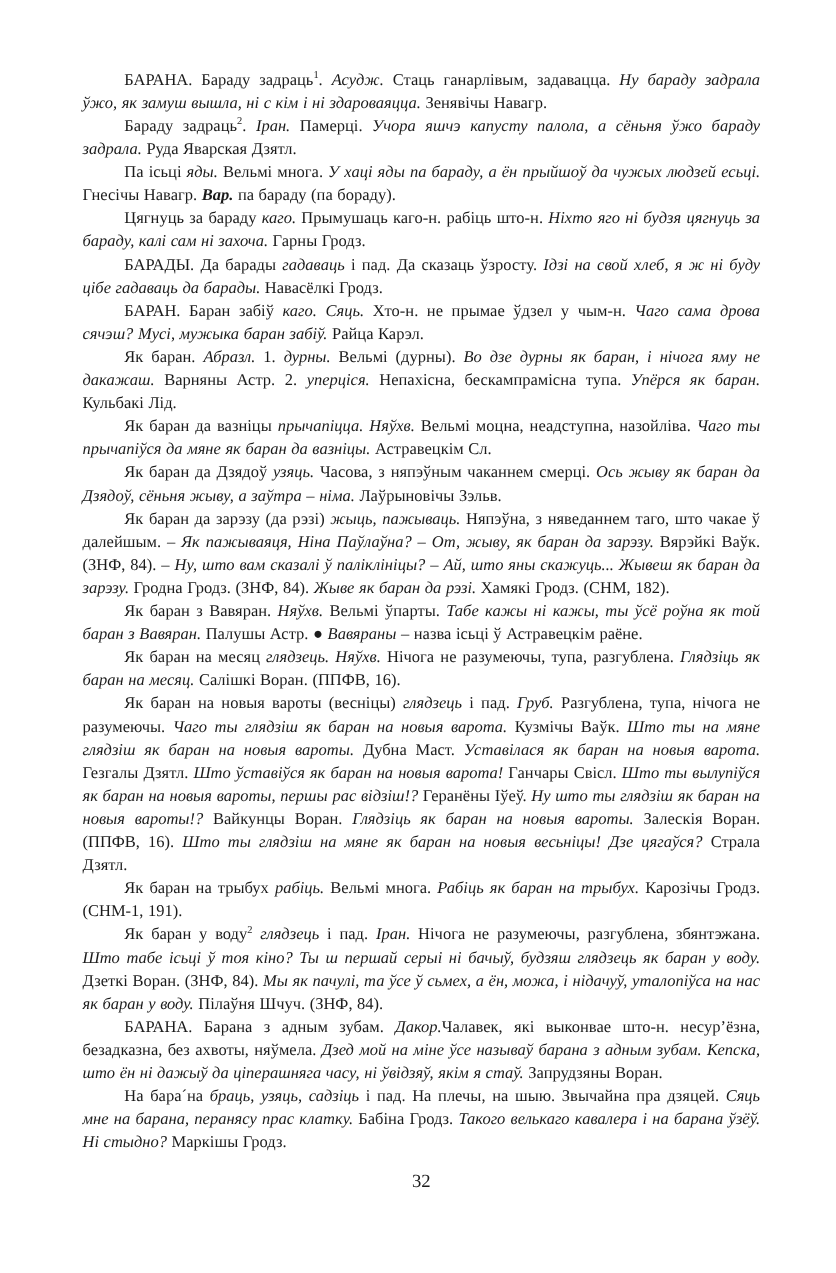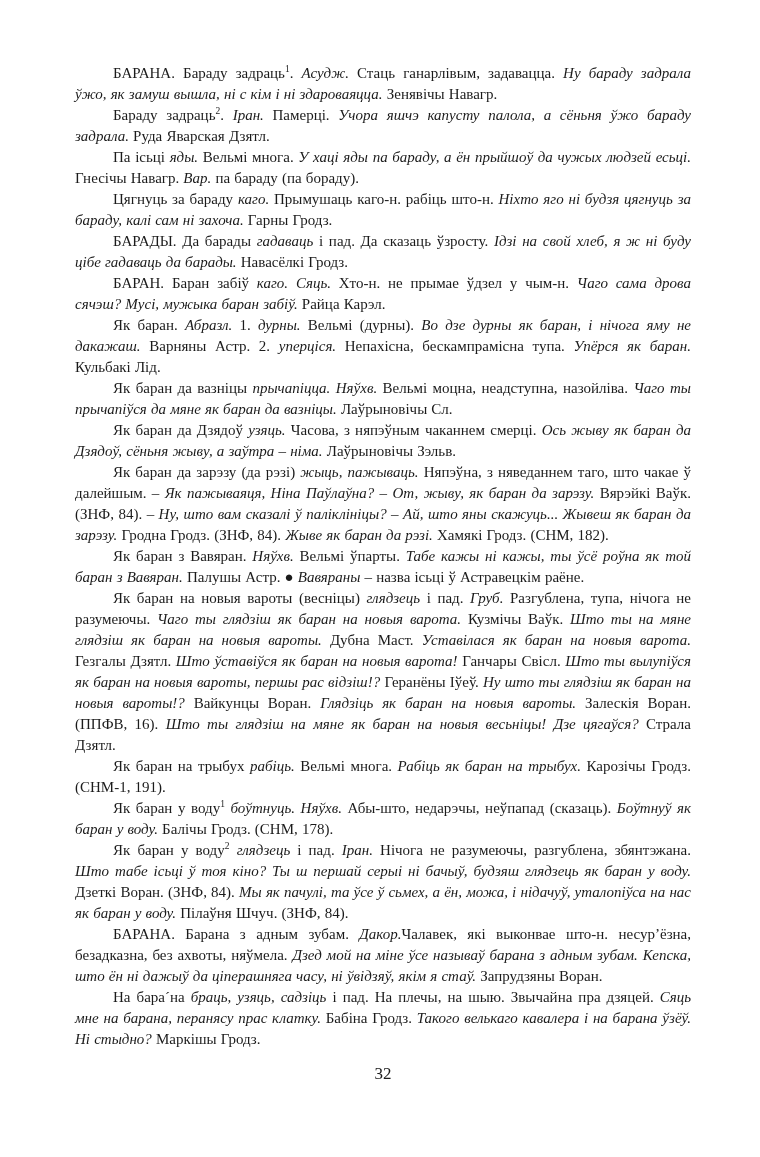--- a/index.html
+++ b/index.html
@@ -24,21 +24,21 @@
     margin: 0;
     text-indent: 38px;
     text-align: justify;
     font-size: 15px;
     line-height: 21px;
     word-spacing: 0.4px;
   }
   .run-n  { font-weight: 400; font-style: normal; }
   .run-b  { font-weight: 400; }
   .run-i  { font-style: italic; }
-  .run-bi { font-weight: 400; font-style: italic; margin-top: 12px; }
+  .run-bi { font-weight: 700; font-style: italic; margin-top: 12px; }
   .run-sup {
     font-size: 9.5px;
     vertical-align: super;
     line-height: 0;
   }
   .pagenum {
     margin-top: 14px;
     text-align: center;
     font-size: 17px;
     color: #1b1b1b;
@@ -49,25 +49,25 @@
 
 <div class="sheet">
   <div class="text-block" id="text-block">
       <p class="para"><span class="run-n">БАРАНА. </span><span class="run-b">Бараду задраць</span><span class="run-b run-sup">1</span><span class="run-b">. </span><span class="run-i">Асудж. </span><span class="run-n">Стаць ганарлівым, задавацца. </span><span class="run-i">Ну бараду задрала ўжо, як замуш вышла, ні с кім і ні здароваяцца. </span><span class="run-n">Зенявічы Навагр.</span></p>
       <p class="para"><span class="run-b">Бараду задраць</span><span class="run-b run-sup">2</span><span class="run-b">. </span><span class="run-i">Іран. </span><span class="run-n">Памерці. </span><span class="run-i">Учора яшчэ капусту палола, а сёньня ўжо бараду задрала. </span><span class="run-n">Руда Яварская Дзятл.</span></p>
       <p class="para"><span class="run-b">Па ісьці </span><span class="run-i">яды. </span><span class="run-n">Вельмі многа. </span><span class="run-i">У хаці яды па бараду, а ён прыйшоў да чужых людзей есьці. </span><span class="run-n">Гнесічы Навагр. </span><span class="run-bi">Вар. </span><span class="run-n">па бараду (па бораду).</span></p>
       <p class="para"><span class="run-b">Цягнуць за бараду </span><span class="run-i">каго. </span><span class="run-n">Прымушаць каго-н. рабіць што-н. </span><span class="run-i">Ніхто яго ні будзя цягнуць за бараду, калі сам ні захоча. </span><span class="run-n">Гарны Гродз.</span></p>
       <p class="para"><span class="run-n">БАРАДЫ. </span><span class="run-b">Да барады </span><span class="run-i">гадаваць </span><span class="run-n">і пад. Да сказаць ўзросту. </span><span class="run-i">Ідзі на свой хлеб, я ж ні буду цібе гадаваць да барады. </span><span class="run-n">Навасёлкі Гродз.</span></p>
       <p class="para"><span class="run-n">БАРАН. </span><span class="run-b">Баран забіў </span><span class="run-i">каго. Сяць. </span><span class="run-n">Хто-н. не прымае ўдзел у чым-н. </span><span class="run-i">Чаго сама дрова сячэш? Мусі, мужыка баран забіў. </span><span class="run-n">Райца Карэл.</span></p>
       <p class="para"><span class="run-b">Як баран. </span><span class="run-i">Абразл. </span><span class="run-n">1. </span><span class="run-i">дурны. </span><span class="run-n">Вельмі (дурны). </span><span class="run-i">Во дзе дурны як баран, і нічога яму не дакажаш. </span><span class="run-n">Варняны Астр. 2. </span><span class="run-i">уперціся. </span><span class="run-n">Непахісна, бескампрамісна тупа. </span><span class="run-i">Упёрся як баран. </span><span class="run-n">Кульбакі Лід.</span></p>
-      <p class="para"><span class="run-b">Як баран да вазніцы </span><span class="run-i">прычапіцца. Няўхв. </span><span class="run-n">Вельмі моцна, неадступна, назойліва. </span><span class="run-i">Чаго ты прычапіўся да мяне як баран да вазніцы. </span><span class="run-n">Лаўрыновічы Сл.</span></p>
+      <p class="para"><span class="run-b">Як баран да вазніцы </span><span class="run-i">прычапіцца. Няўхв. </span><span class="run-n">Вельмі моцна, неадступна, назойліва. </span><span class="run-i">Чаго ты прычапіўся да мяне як баран да вазніцы. </span><span class="run-n">Астравецкім Сл.</span></p>
       <p class="para"><span class="run-b">Як баран да Дзядоў </span><span class="run-i">узяць. </span><span class="run-n">Часова, з няпэўным чаканнем смерці. </span><span class="run-i">Ось жыву як баран да Дзядоў, сёньня жыву, а заўтра – німа. </span><span class="run-n">Лаўрыновічы Зэльв.</span></p>
       <p class="para"><span class="run-b">Як баран да зарэзу (да рэзі) </span><span class="run-i">жыць, пажываць. </span><span class="run-n">Няпэўна, з няведаннем таго, што чакае ў далейшым. </span><span class="run-i">– Як пажываяця, Ніна Паўлаўна? – От, жыву, як баран да зарэзу. </span><span class="run-n">Вярэйкі Ваўк. (ЗНФ, 84). </span><span class="run-i">– Ну, што вам сказалі ў паліклініцы? – Ай, што яны скажуць... Жывеш як баран да зарэзу. </span><span class="run-n">Гродна Гродз. (ЗНФ, 84). </span><span class="run-i">Жыве як баран да рэзі. </span><span class="run-n">Хамякі Гродз. (СНМ, 182).</span></p>
       <p class="para"><span class="run-b">Як баран з Вавяран. </span><span class="run-i">Няўхв. </span><span class="run-n">Вельмі ўпарты. </span><span class="run-i">Табе кажы ні кажы, ты ўсё роўна як той баран з Вавяран. </span><span class="run-n">Палушы Астр. ● </span><span class="run-i">Вавяраны </span><span class="run-n">– назва ісьці ў Астравецкім раёне.</span></p>
+      <p class="para"><span class="run-b">Як баран на месяц </span><span class="run-i">глядзець. Няўхв. </span><span class="run-n">Нічога не разумеючы, тупа, разгублена. </span><span class="run-i">Глядзіць як баран на месяц. </span><span class="run-n">Салішкі Воран. (ППФВ, 16).</span></p>
       <p class="para"><span class="run-b">Як баран на новыя вароты (весніцы) </span><span class="run-i">глядзець </span><span class="run-n">і пад. </span><span class="run-i">Груб. </span><span class="run-n">Разгублена, тупа, нічога не разумеючы. </span><span class="run-i">Чаго ты глядзіш як баран на новыя варота. </span><span class="run-n">Кузмічы Ваўк. </span><span class="run-i">Што ты на мяне глядзіш як баран на новыя вароты. </span><span class="run-n">Дубна Маст. </span><span class="run-i">Уставілася як баран на новыя варота. </span><span class="run-n">Гезгалы Дзятл. </span><span class="run-i">Што ўставіўся як баран на новыя варота! </span><span class="run-n">Ганчары Свісл. </span><span class="run-i">Што ты вылупіўся як баран на новыя вароты, першы рас відзіш!? </span><span class="run-n">Геранёны Іўеў. </span><span class="run-i">Ну што ты глядзіш як баран на новыя вароты!? </span><span class="run-n">Вайкунцы Воран. </span><span class="run-i">Глядзіць як баран на новыя вароты. </span><span class="run-n">Залескія Воран. (ППФВ, 16). </span><span class="run-i">Што ты глядзіш на мяне як баран на новыя весьніцы! Дзе цягаўся? </span><span class="run-n">Страла Дзятл.</span></p>
       <p class="para"><span class="run-b">Як баран на трыбух </span><span class="run-i">рабіць. </span><span class="run-n">Вельмі многа. </span><span class="run-i">Рабіць як баран на трыбух. </span><span class="run-n">Карозічы Гродз. (СНМ-1, 191).</span></p>
-      <p class="para"><span class="run-b">Як баран у воду</span><span class="run-b run-sup">1</span><span class="run-b"> </span><span class="run-i">боўтнуць. Няўхв. </span><span class="run-n">Абы-што, недарэчы, неўпапад (сказаць). </span><span class="run-i">Боўтнуў як баран у воду. </span><span class="run-n">Балічы Гродз. (СНМ, 178).</span></p>
       <p class="para"><span class="run-b">Як баран у воду</span><span class="run-b run-sup">2</span><span class="run-b"> </span><span class="run-i">глядзець </span><span class="run-n">і пад. </span><span class="run-i">Іран. </span><span class="run-n">Нічога не разумеючы, разгублена, збянтэжана. </span><span class="run-i">Што табе ісьці ў тоя кіно? Ты ш першай серыі ні бачыў, будзяш глядзець як баран у воду. </span><span class="run-n">Дзеткі Воран. (ЗНФ, 84). </span><span class="run-i">Мы як пачулі, та ўсе ў сьмех, а ён, можа, і нідачуў, уталопіўса на нас як баран у воду. </span><span class="run-n">Пілаўня Шчуч. (ЗНФ, 84).</span></p>
       <p class="para"><span class="run-n">БАРАНА. </span><span class="run-b">Барана з адным зубам. </span><span class="run-i">Дакор.</span><span class="run-n">Чалавек, які выконвае што-н. несур’ёзна, безадказна, без ахвоты, няўмела. </span><span class="run-i">Дзед мой на міне ўсе называў барана з адным зубам. Кепска, што ён ні дажыў да ціперашняга часу, ні ўвідзяў, якім я стаў. </span><span class="run-n">Запрудзяны Воран.</span></p>
       <p class="para"><span class="run-b">На бара´на </span><span class="run-i">браць, узяць, садзіць </span><span class="run-n">і пад. На плечы, на шыю. Звычайна пра дзяцей. </span><span class="run-i">Сяць мне на барана, перанясу прас клатку. </span><span class="run-n">Бабіна Гродз. </span><span class="run-i">Такого велькаго кавалера і на барана ўзёў. Ні стыдно? </span><span class="run-n">Маркішы Гродз.</span></p>
     </div>
   <div class="pagenum">32</div>
 </div>
 
 </body></html>

